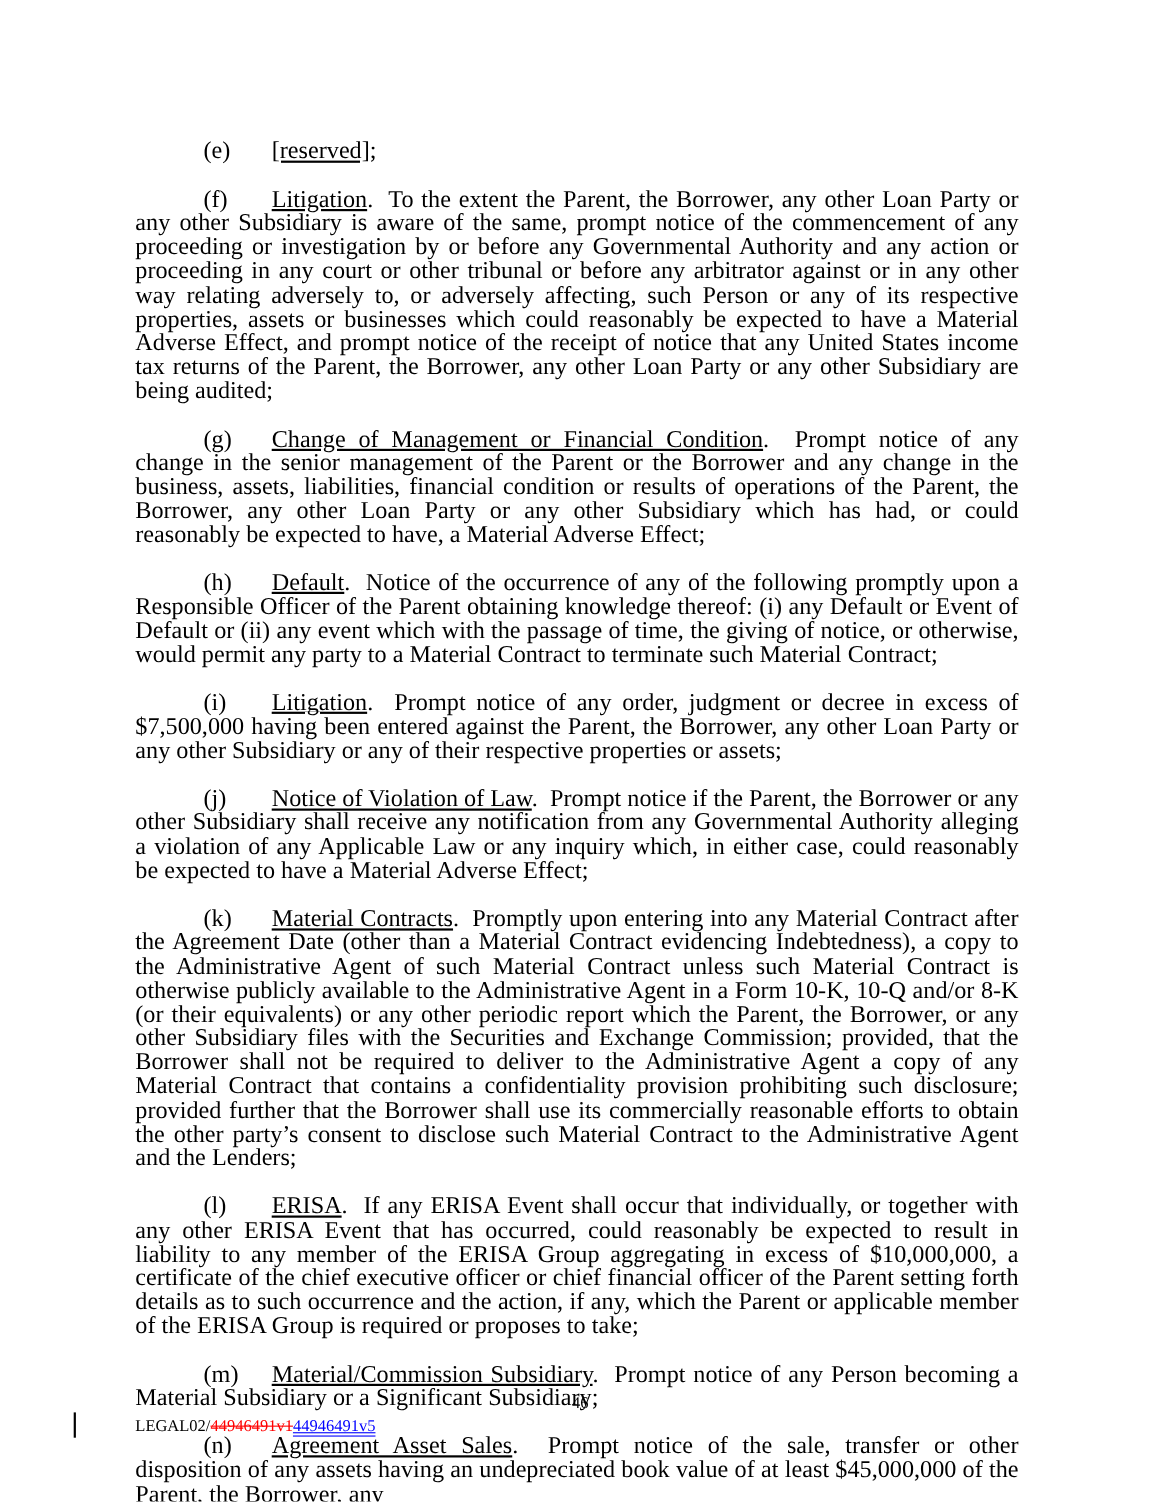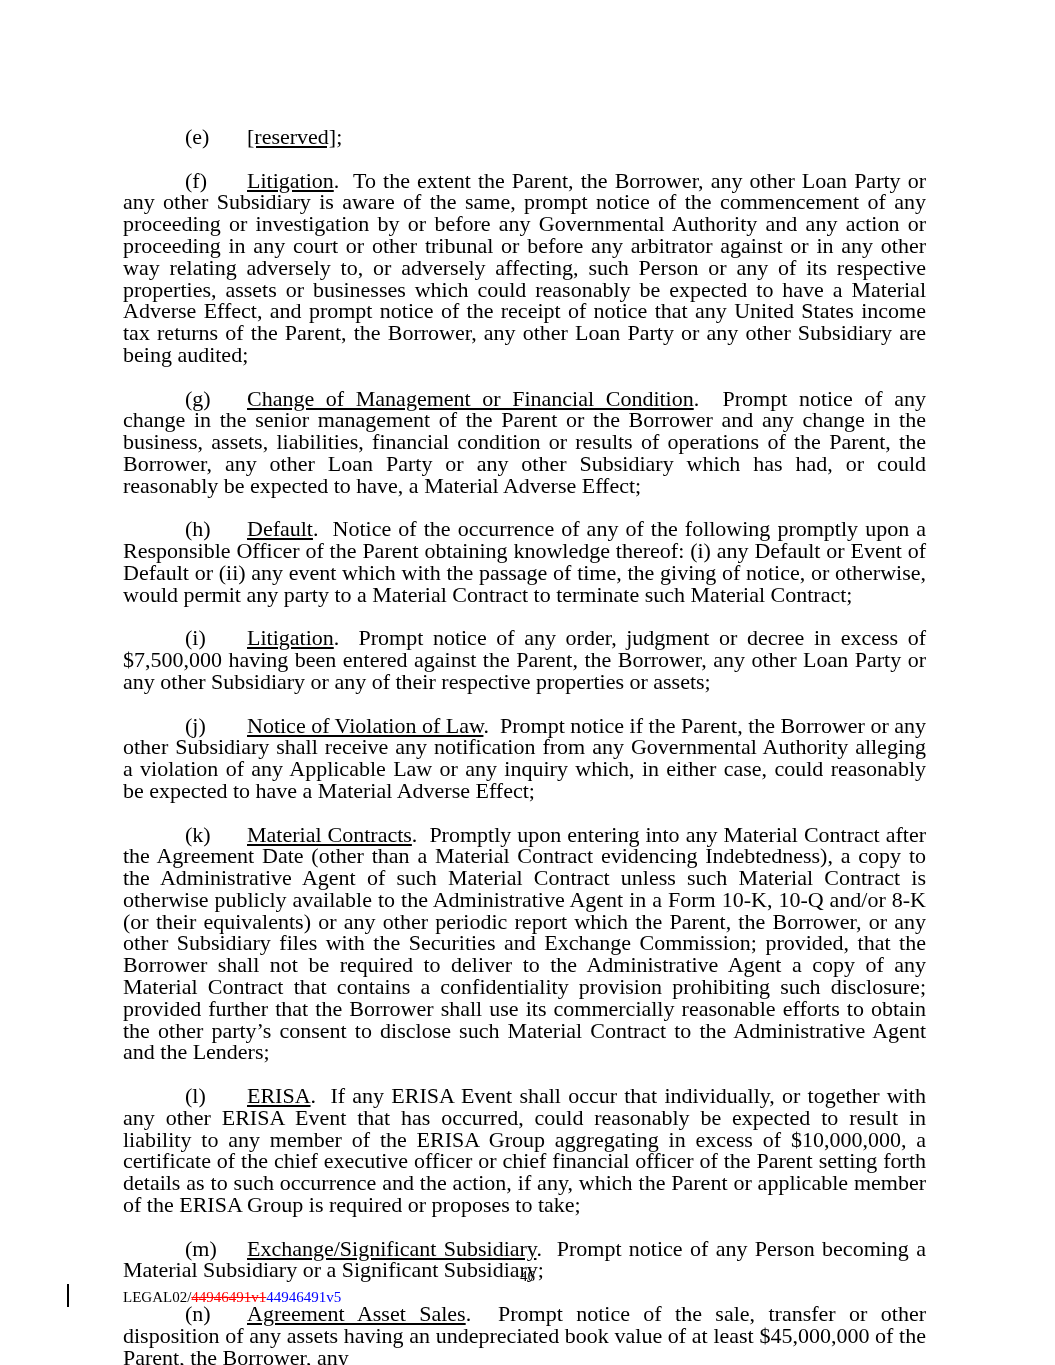--- a/index.html
+++ b/index.html
@@ -54,20 +54,21 @@
     font-size: 15px;
     line-height: 20px;
     white-space: nowrap;
   }
   .deleted {
     color: var(--deleted-color, #ff0000);
     text-decoration: line-through;
   }
   .inserted {
     color: var(--inserted-color, #0000ff);
+    text-decoration: underline;
     text-decoration-style: double;
   }
   .change-bar {
     position: absolute;
     left: 67px;
     top: 1284px;
     width: 2px;
     height: 23px;
     background: #000000;
   }
@@ -77,21 +78,21 @@
 
 <div class="doc-body">
     <p class="para"><span class="plabel">(e)</span><span class="pheading">[reserved]</span><span>;</span></p>
     <p class="para"><span class="plabel">(f)</span><span class="pheading">Litigation</span><span>.&nbsp; To the extent the Parent, the Borrower, any other Loan Party or any other Subsidiary is aware of the same, prompt notice of the commencement of any proceeding or investigation by or before any Governmental Authority and any action or proceeding in any court or other tribunal or before any arbitrator against or in any other way relating adversely to, or adversely affecting, such Person or any of its respective properties, assets or businesses which could reasonably be expected to have a Material Adverse Effect, and prompt notice of the receipt of notice that any United States income tax returns of the Parent, the Borrower, any other Loan Party or any other Subsidiary are being audited;</span></p>
     <p class="para"><span class="plabel">(g)</span><span class="pheading">Change of Management or Financial Condition</span><span>.&nbsp; Prompt notice of any change in the senior management of the Parent or the Borrower and any change in the business, assets, liabilities, financial condition or results of operations of the Parent, the Borrower, any other Loan Party or any other Subsidiary which has had, or could reasonably be expected to have, a Material Adverse Effect;</span></p>
     <p class="para"><span class="plabel">(h)</span><span class="pheading">Default</span><span>.&nbsp; Notice of the occurrence of any of the following promptly upon a Responsible Officer of the Parent obtaining knowledge thereof:  (i) any Default or Event of Default or (ii) any event which with the passage of time, the giving of notice, or otherwise, would permit any party to a Material Contract to terminate such Material Contract;</span></p>
     <p class="para"><span class="plabel">(i)</span><span class="pheading">Litigation</span><span>.&nbsp; Prompt notice of any order, judgment or decree in excess of $7,500,000 having been entered against the Parent, the Borrower, any other Loan Party or any other Subsidiary or any of their respective properties or assets;</span></p>
     <p class="para"><span class="plabel">(j)</span><span class="pheading">Notice of Violation of Law</span><span>.&nbsp; Prompt notice if the Parent, the Borrower or any other Subsidiary shall receive any notification from any Governmental Authority alleging a violation of any Applicable Law or any inquiry which, in either case, could reasonably be expected to have a Material Adverse Effect;</span></p>
     <p class="para"><span class="plabel">(k)</span><span class="pheading">Material Contracts</span><span>.&nbsp; Promptly upon entering into any Material Contract after the Agreement Date (other than a Material Contract evidencing Indebtedness), a copy to the Administrative Agent of such Material Contract unless such Material Contract is otherwise publicly available to the Administrative Agent in a Form 10-K, 10-Q and/or 8-K (or their equivalents) or any other periodic report which the Parent, the Borrower, or any other Subsidiary files with the Securities and Exchange Commission; provided, that the Borrower shall not be required to deliver to the Administrative Agent a copy of any Material Contract that contains a confidentiality provision prohibiting such disclosure; provided further that the Borrower shall use its commercially reasonable efforts to obtain the other party’s consent to disclose such Material Contract to the Administrative Agent and the Lenders;</span></p>
     <p class="para"><span class="plabel">(l)</span><span class="pheading">ERISA</span><span>.&nbsp; If any ERISA Event shall occur that individually, or together with any other ERISA Event that has occurred, could reasonably be expected to result in liability to any member of the ERISA Group aggregating in excess of $10,000,000, a certificate of the chief executive officer or chief financial officer of the Parent setting forth details as to such occurrence and the action, if any, which the Parent or applicable member of the ERISA Group is required or proposes to take;</span></p>
-    <p class="para"><span class="plabel">(m)</span><span class="pheading">Exchange/Significant Subsidiary</span><span>.&nbsp; Prompt notice of any Person becoming a Material Subsidiary or a Significant Subsidiary;</span></p>
+    <p class="para"><span class="plabel">(m)</span><span class="pheading">Material/Commission Subsidiary</span><span>.&nbsp; Prompt notice of any Person becoming a Material Subsidiary or a Significant Subsidiary;</span></p>
     <p class="para"><span class="plabel">(n)</span><span class="pheading">Agreement Asset Sales</span><span>.&nbsp; Prompt notice of the sale, transfer or other disposition of any assets having an undepreciated book value of at least $45,000,000 of the Parent, the Borrower, any</span></p>
   </div>
 
 <div class="page-number">46</div>
 
 <div class="change-bar"></div>
 
 <div class="footer-line"><span>LEGAL02/</span><span class="deleted">44946491v1</span><span class="inserted">44946491v5</span></div>
 
 </body></html>

